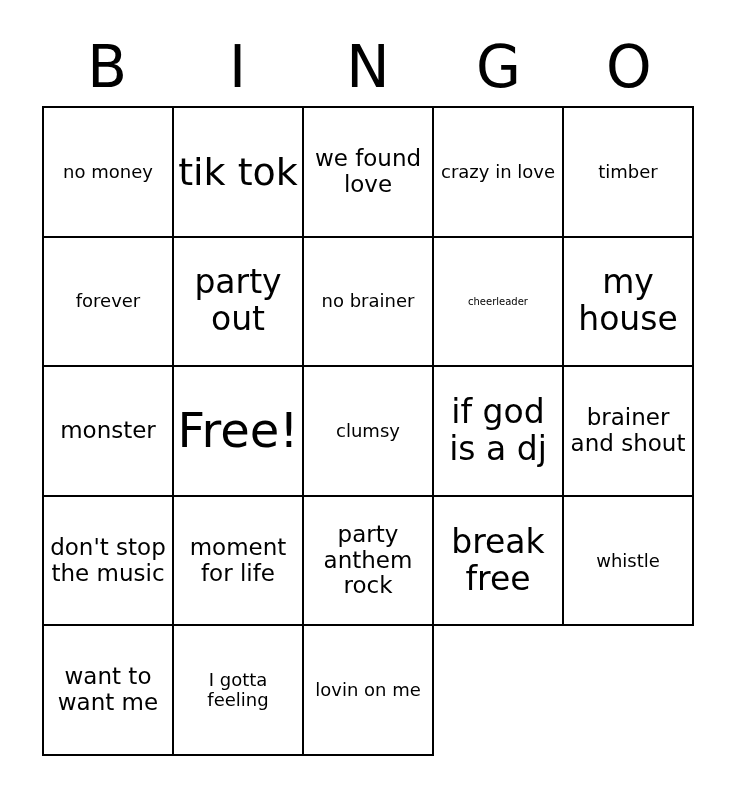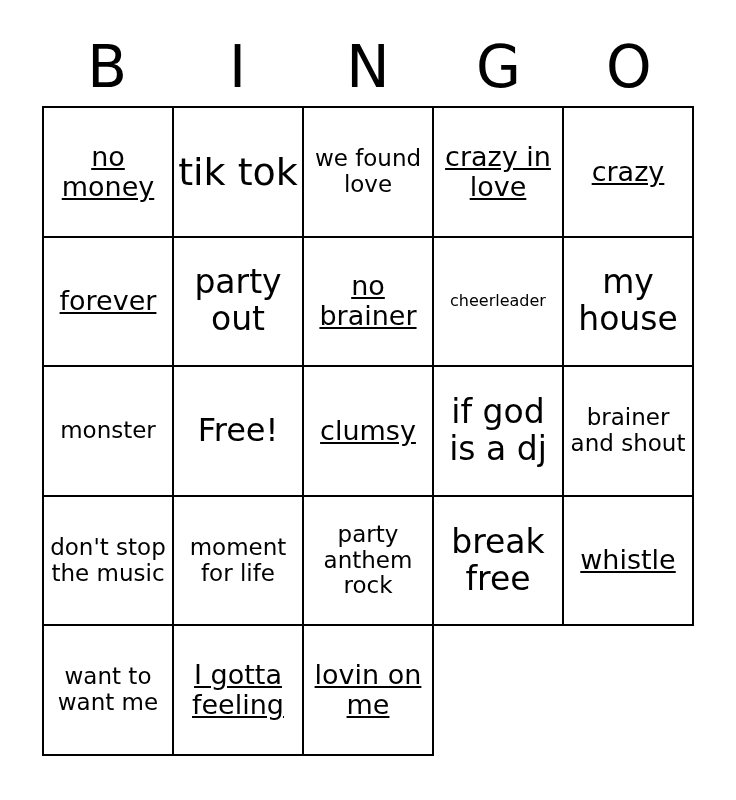--- a/index.html
+++ b/index.html
@@ -64,26 +64,26 @@
     padding: 2px 3px;
     overflow: hidden;
   }
   .cell span {
     display: block;
     line-height: 1.12;
     word-wrap: break-word;
     max-width: 100%;
   }
   
-  .fs-xs span { font-size: 16px; }
+  .fs-xs span { font-size: 10px; }
   .fs-s  span { font-size: 23px; }
-  .fs-m  span { font-size: 27px; text-decoration: underline; }
+  .fs-m  span { font-size: 18px; }
   .fs-l  span { font-size: 33px; }
   .fs-xl span { font-size: 38px; }
-  .fs-xxl span { font-size: 32px; }
+  .fs-xxl span { font-size: 48px; }
 </style>
 </head>
 <body>
 
 <div class="card">
 
   <div class="header-row">
     <div class="header-cell">B</div>
     <div class="header-cell">I</div>
     <div class="header-cell">N</div>
@@ -98,21 +98,21 @@
     <div class="cell fs-xl">
         <span>tik tok</span>
       </div>
     <div class="cell fs-s">
         <span>we found love</span>
       </div>
     <div class="cell fs-m">
         <span>crazy in love</span>
       </div>
     <div class="cell fs-m">
-        <span>crazy</span>
+        <span>timber</span>
       </div>
 
     <div class="cell fs-m">
         <span>forever</span>
       </div>
     <div class="cell fs-l">
         <span>party out</span>
       </div>
     <div class="cell fs-m">
         <span>no brainer</span>

